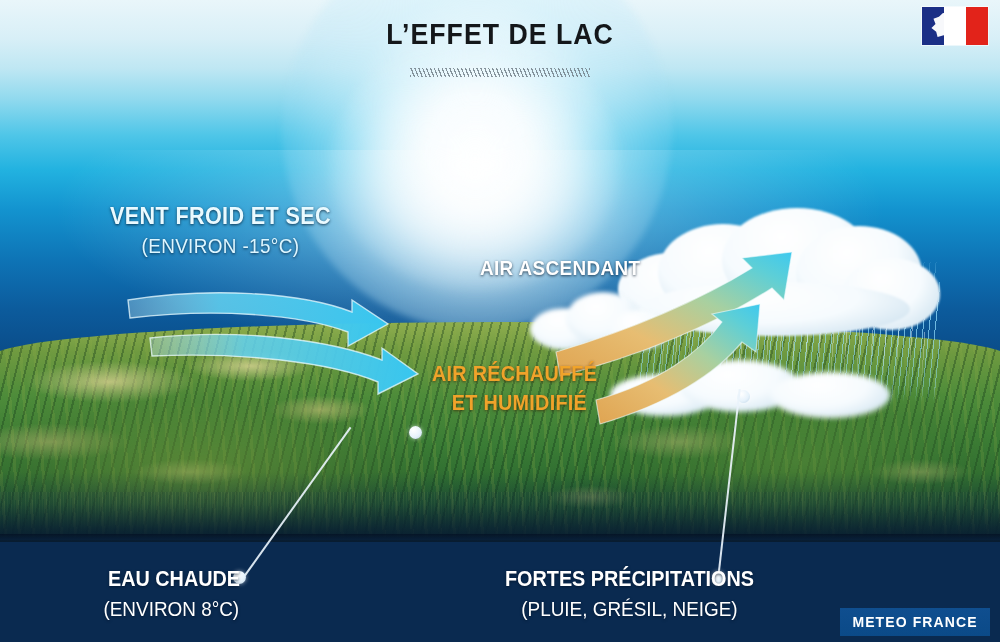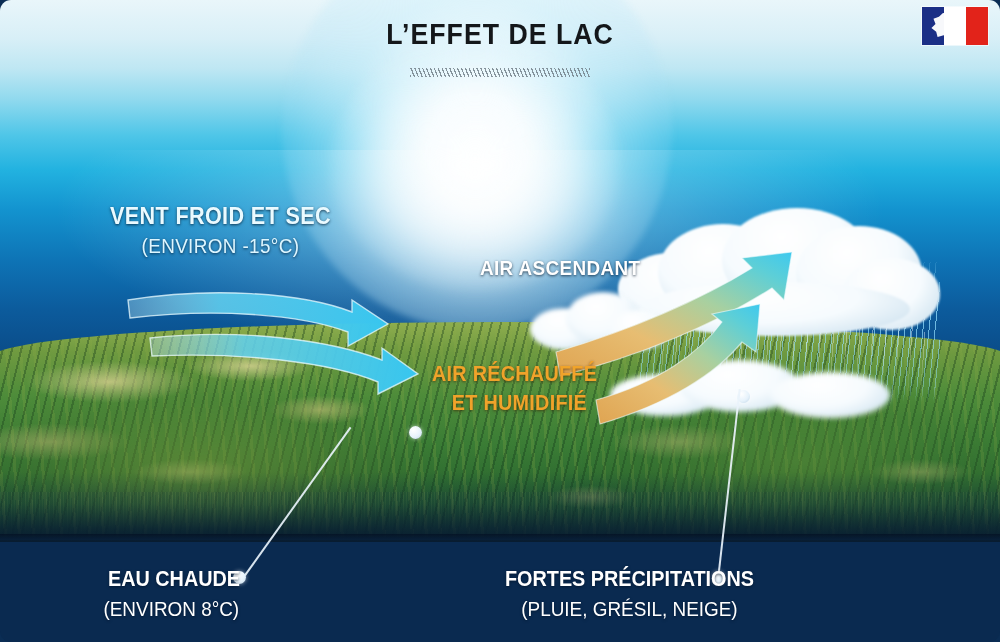--- a/index.html
+++ b/index.html
@@ -5,21 +5,20 @@
 <style>
   * { margin:0; padding:0; box-sizing:border-box; }
   html, body {
     width:1000px; height:642px; overflow:hidden;
     background:#0b2d54;
     font-family:"Liberation Sans", sans-serif;
   }
   #stage {
     position:relative; width:1000px; height:642px; overflow:hidden;
     background:#0a2a50;
-    border-radius:11px;
   }
 
   
   .sky {
     position:absolute; left:0; top:0; width:1000px; height:400px;
     background:
       linear-gradient(to bottom,
         #e9f6fa 0px,
         #d8eff7 38px,
         #bfe7f3 68px,
@@ -347,14 +346,15 @@
   <div class="lbl" id="lbl-water">
     <span>EAU CHAUDE</span>
     <span class="sub">(ENVIRON 8°C)</span>
   </div>
 
   <div class="lbl" id="lbl-precip">
     <span>FORTES PRÉCIPITATIONS</span>
     <span class="sub">(PLUIE, GRÉSIL, NEIGE)</span>
   </div>
 
+  <div class="brand">METEO FRANCE</div>
 
 </div>
 
 </body></html>

